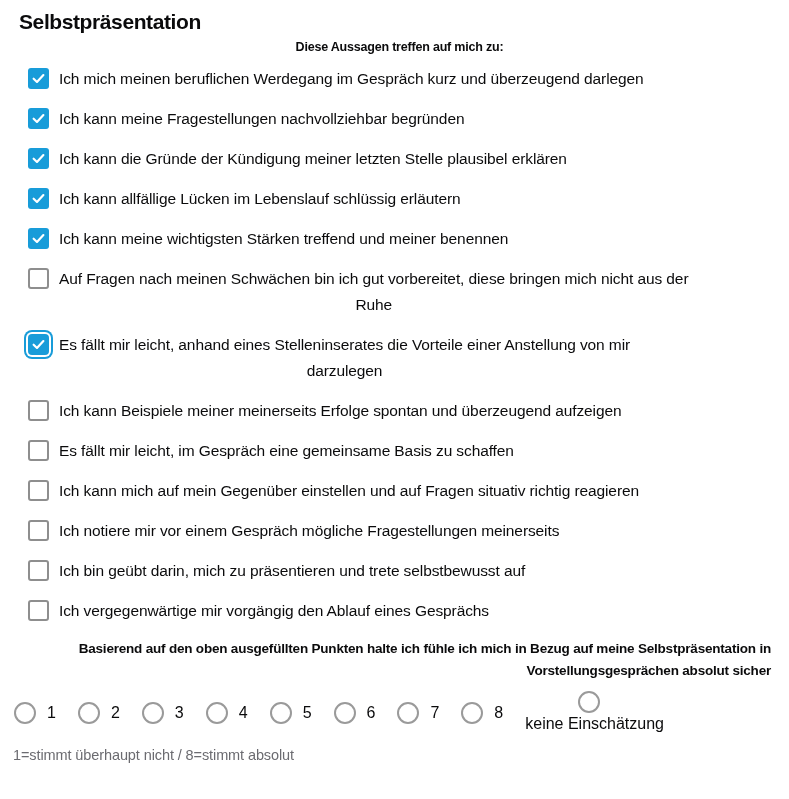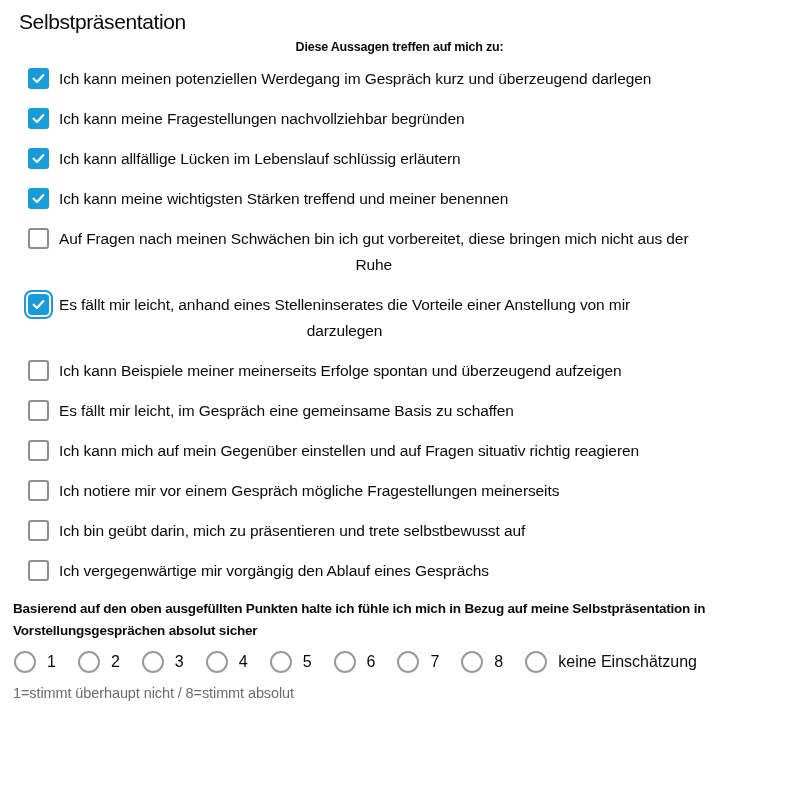--- a/index.html
+++ b/index.html
@@ -12,21 +12,21 @@
   html,body{margin:0;padding:0;background:#fff;}
   body{
     width:789px;height:799px;overflow:hidden;
     font-family:"Liberation Sans","DejaVu Sans",sans-serif;
     color:#0b0b0c;
   }
   .page{padding:10px 18px 0 13px;}
 
   h1.page-title{
     margin:0 0 6px 6px;
-    font-size:21px;line-height:24px;font-weight:400;letter-spacing:-0.4px;
+    font-size:21px;line-height:24px;font-weight:700;letter-spacing:-0.4px;
   }
 
   .statements{margin-left:15px;text-align:center;}
   .statements-heading{
     font-size:12.5px;font-weight:700;letter-spacing:-0.2px;
     margin:0 0 12px 0;
   }
 
   .row{display:flex;align-items:flex-start;margin-bottom:14px;}
   .checkbox{
@@ -39,25 +39,25 @@
   .check{width:13px;height:11px;}
   .check polyline{fill:none;stroke:#fff;stroke-width:2;stroke-linecap:round;stroke-linejoin:round;}
   .statement-label{
     font-size:15.5px;line-height:26px;letter-spacing:-0.1px;
     white-space:pre-line;max-width:715px;
   }
 
   .rating{margin-top:10px;}
   .rating-question{
     font-size:13.5px;font-weight:700;line-height:22px;letter-spacing:-0.2px;
-    white-space:pre-line;margin-bottom:9px;
+    white-space:pre-line;margin-bottom:9px;text-align:right;
   }
   .rating-row{display:flex;align-items:center;margin-left:1px;}
   .option{display:flex;align-items:center;margin-right:22px;}
-  .option:last-child{margin-right:0;}
+  .option:last-child{margin-right:0;flex-direction:column;}
   .radio{
     flex:0 0 auto;width:22px;height:22px;border-radius:50%;
     border:2px solid var(--radio-border);background:#fff;margin-right:11px;
   }
   .option-label{font-size:16px;line-height:22px;}
   .footnote{
     margin-top:12px;font-size:14.5px;color:var(--muted);letter-spacing:-0.1px;
   }
 </style>
 </head>
@@ -69,32 +69,40 @@
 
   <section class="statements">
     <div class="statements-heading">Diese Aussagen treffen auf mich zu:</div>
     <div id="statements-list">
   <div class="row">
     <span class="checkbox checked">
       <svg class="check" viewBox="0 0 12 10" aria-hidden="true">
         <polyline points="1.5 5.2 4.6 8.2 10.5 1.8"></polyline>
       </svg>
     </span>
-    <span class="statement-label">Ich kann meinen potenziellen Werdegang im Gespräch kurz und überzeugend darlegen</span>
+    <span class="statement-label">Ich mich meinen beruflichen Werdegang im Gespräch kurz und überzeugend darlegen</span>
   </div>
 
   <div class="row">
     <span class="checkbox checked">
       <svg class="check" viewBox="0 0 12 10" aria-hidden="true">
         <polyline points="1.5 5.2 4.6 8.2 10.5 1.8"></polyline>
       </svg>
     </span>
     <span class="statement-label">Ich kann meine Fragestellungen nachvollziehbar begründen</span>
   </div>
 
+  <div class="row">
+    <span class="checkbox checked">
+      <svg class="check" viewBox="0 0 12 10" aria-hidden="true">
+        <polyline points="1.5 5.2 4.6 8.2 10.5 1.8"></polyline>
+      </svg>
+    </span>
+    <span class="statement-label">Ich kann die Gründe der Kündigung meiner letzten Stelle plausibel erklären</span>
+  </div>
 
   <div class="row">
     <span class="checkbox checked">
       <svg class="check" viewBox="0 0 12 10" aria-hidden="true">
         <polyline points="1.5 5.2 4.6 8.2 10.5 1.8"></polyline>
       </svg>
     </span>
     <span class="statement-label">Ich kann allfällige Lücken im Lebenslauf schlüssig erläutern</span>
   </div>
 

